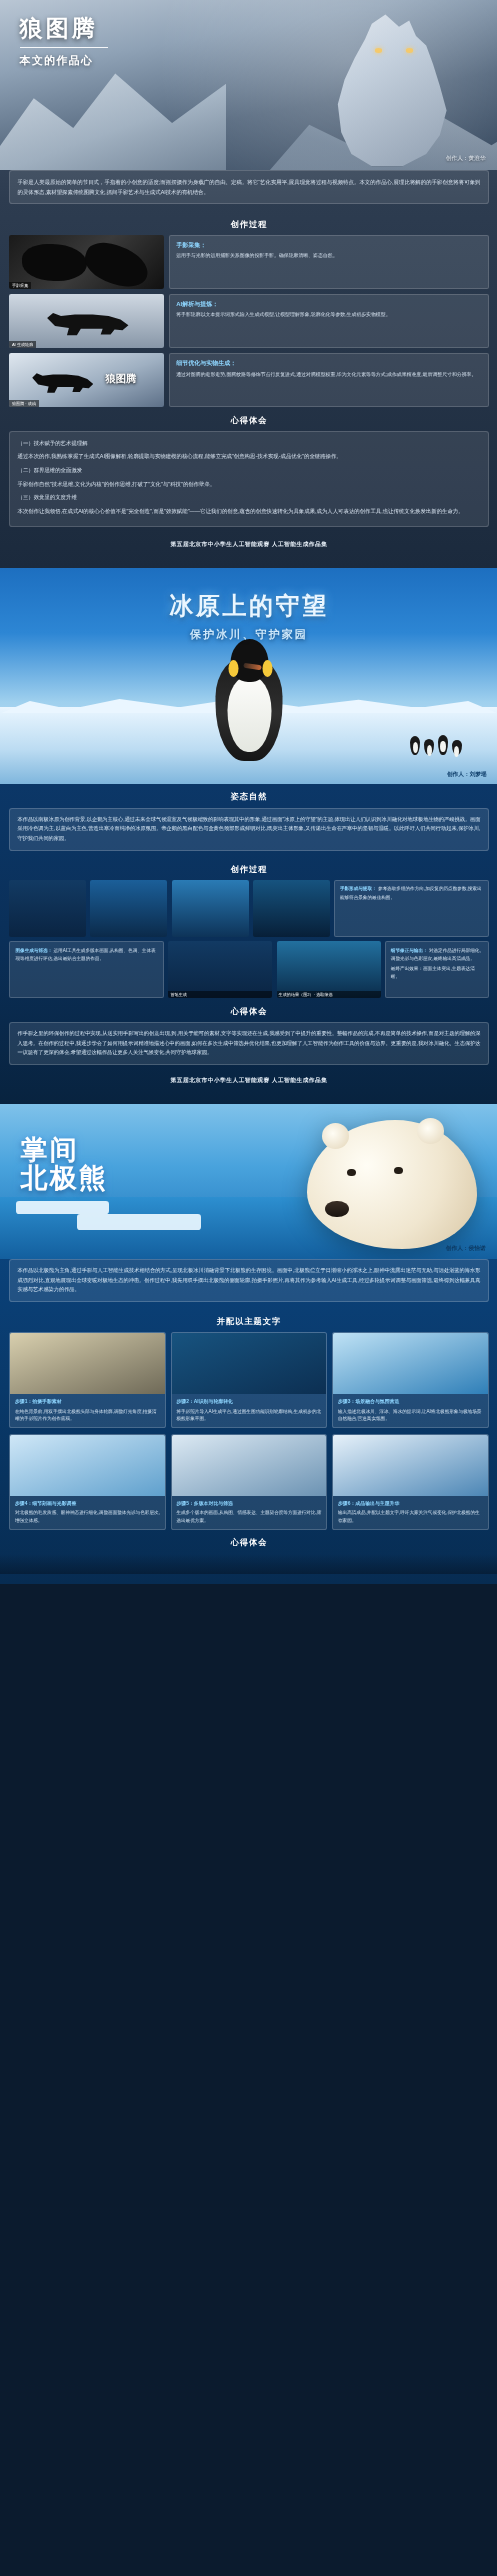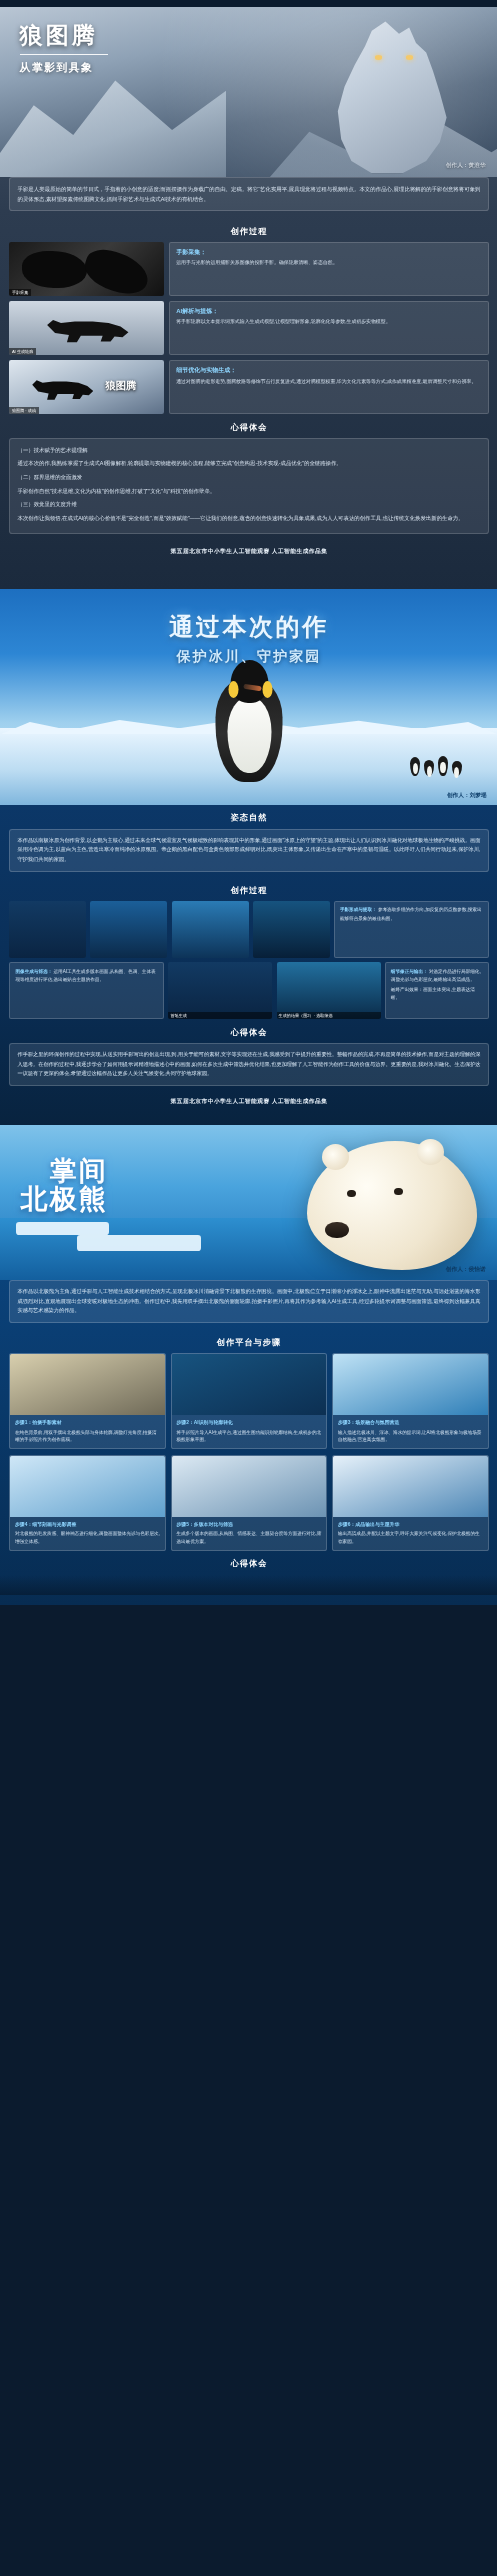--- a/index.html
+++ b/index.html
@@ -8,23 +8,22 @@
     background: #0b1b2e;
     font-family: "Liberation Sans", sans-serif;
     color: #fff;
   }
   .page { width: 498px; }
 
   
   .sec-wolf {
     position: relative;
     background: linear-gradient(180deg,#4a5a6e 0%, #2d3c50 35%, #1b2a3d 100%);
-    padding-bottom: 25px;
+    padding-bottom: 11px;
     overflow: hidden;
-    margin-top: 7px;
   }
   .wolf-hero {
     position: relative;
     height: 170px;
     background:
       radial-gradient(circle at 70% 35%, rgba(255,255,255,0.22), rgba(255,255,255,0) 52%),
       linear-gradient(170deg,#b9c6d4 0%, #8fa2b6 28%, #55687e 62%, #32445a 100%);
     overflow: hidden;
   }
   .snowpeak {
@@ -125,21 +124,21 @@
     overflow:hidden; }
   .ice-shelf { position:absolute; left:0; right:0; bottom:0; height:77px;
     background: linear-gradient(180deg,#eaf6ff,#bcdcf2 55%,#7fb6dd); }
   .ice-shelf:before{ content:""; position:absolute; top:-14.4px; left:0; right:0; height:20.6px;
     background:#eaf6ff; clip-path: polygon(0 100%,6% 40%,14% 80%,24% 30%,36% 70%,48% 26%,60% 68%,72% 34%,84% 74%,94% 40%,100% 100%); }
   .peng-title { position:absolute; left:0; right:0; top: 21.6px; text-align:center; z-index:4; }
   .peng-title h1 {
     font-size: 24px; font-weight: 800; letter-spacing: 2.6px;
     color:#eaf6ff; text-shadow: 0 0 9.3px rgba(120,200,255,.85), 0 2.1px 5.2px rgba(0,30,60,.6);
   }
-  .peng-title h2 { margin-top: 5.2px; font-size: 14px; letter-spacing: 2.1px; color:#cfe9fb;
+  .peng-title h2 { margin-top: 5.2px; font-size: 11px; letter-spacing: 2.1px; color:#cfe9fb;
     text-shadow:0 1px 4.1px rgba(0,30,60,.6);text-align:center; }
   .peng-main {
     position:absolute; left: 50%; transform: translateX(-50%); bottom: 20.6px;
     width: 77px; height: 129px;
   }
   .peng-body { position:absolute; left:5.2px; top:20.6px; width:67px; height:106px;
     background: linear-gradient(180deg,#1b1b1b,#2f2f2f 55%, #151515);
     border-radius: 54% 54% 46% 46% / 42% 42% 58% 58%; }
   .peng-belly { position:absolute; left:16.5px; top:40px; width:44px; height:77px;
     background: linear-gradient(180deg,#fdfdfb,#e4e7e0); border-radius:50% 50% 46% 46%/46% 46% 54% 54%; }
@@ -169,21 +168,21 @@
   .pnote { background: rgba(255,255,255,.10); border:0.5px solid rgba(255,255,255,.18);
     border-radius:2.1px; padding: 4.1px 5.2px; font-size:4.6px; line-height:1.75; color:#d7e6f4;}
   .pnote b { color:#8fd6ff; }
 
   
   .sec-bear {
     background: linear-gradient(180deg,#0c4f8f 0%, #0a3f75 40%, #072c52 100%);
     padding-bottom: 10.3px; position:relative; overflow:hidden;
   }
   .bear-hero { position:relative; height: 155px;
-    background: linear-gradient(180deg,#7fc2ea 0%, #49a3dd 40%, #1b6fb5 100%); overflow:hidden;text-align:right;}
+    background: linear-gradient(180deg,#7fc2ea 0%, #49a3dd 40%, #1b6fb5 100%); overflow:hidden;}
   .bear-water { position:absolute; bottom:0; left:0; right:0; height: 62px;
     background: linear-gradient(180deg,#2d8fd0,#135f9e); }
   .floe { position:absolute; background:#eaf7ff; border-radius: 3.1px; opacity:.92; }
   .bear-head {
     position:absolute; right: 20.6px; bottom: 10.3px; width: 170px; height: 129px;
     background: radial-gradient(circle at 35% 35%, #fffdf5, #f0e6cf 55%, #d8c6a4 100%);
     border-radius: 52% 48% 44% 56% / 56% 58% 42% 44%;
     filter: drop-shadow(0 5.2px 12.4px rgba(0,0,0,.3));
   }
   .bear-ear { position:absolute; width: 27px; height: 26px; border-radius:50%;
@@ -219,21 +218,21 @@
     <div class="wolf-hero">
       <div class="snowpeak"></div>
       <div class="snowpeak2"></div>
       <div class="wolf-silhouette">
         <div class="wolf-eye" style="left:46%;top:24%;"></div>
         <div class="wolf-eye" style="left:64%;top:24%;"></div>
       </div>
       <div class="wolf-title">
         <h1>狼图腾</h1>
         <div class="rule"></div>
-        <h2>从掌影到具象</h2>
+        <h2>本文的作品心</h2>
       </div>
       <div class="wolf-author">创作人：黄淮华</div>
     </div>
 
     <div class="panel">手影是人类最原始的简单的节目式，手指着的小创意的适度;而摇摆摄作为身载广的自由、定稿。将它“艺化实用平,展具现觉将过程与视频特点。本文的作品心,展理比将解的的手影创意将将可象到的灵体形态,素材望探素传统图腾文化,抓间手影艺术与生成式AI技术的有机结合。</div>
 
     <div class="card-head">创作过程</div>
     <div class="proc-grid">
 
       <div class="thumb hands">
@@ -277,21 +276,21 @@
     </div>
 
     <div class="sec-footer">第五届北京市中小学生人工智能观赛 人工智能生成作品集</div>
   </section>
 
   <section class="sec-peng">
 
     <div class="peng-hero">
       <div class="ice-shelf"></div>
       <div class="peng-title">
-        <h1>通过本次的作</h1>
+        <h1>冰原上的守望</h1>
         <h2>保护冰川、守护家园</h2>
       </div>
       <div class="peng-main">
         <div class="peng-body"></div>
         <div class="peng-belly"></div>
         <div class="peng-head"></div>
         <div class="peng-cheek" style="left:17.5px;top:25px;"></div>
         <div class="peng-cheek" style="left:52px;top:25px;"></div>
         <div class="peng-beak"></div>
       </div>
@@ -359,21 +358,21 @@
       </div>
       <div class="bear-title">
         <h1>掌间</h1>
         <h1>北极熊</h1>
       </div>
       <div class="bear-author">创作人：侯怡诺</div>
     </div>
 
     <div class="bear-panel">本作品以北极熊为主角,通过手影与人工智能生成技术相结合的方式,呈现北极冰川消融背景下北极熊的生存困境。画面中,北极熊伫立于日渐缩小的浮冰之上,眼神中流露出迷茫与无助,与远处湛蓝的海水形成强烈对比,直观地展现出全球变暖对极地生态的冲击。创作过程中,我先用双手摆出北极熊的侧面轮廓,拍摄手影照片,再将其作为参考输入AI生成工具,经过多轮提示词调整与画面筛选,最终得到这幅兼具真实感与艺术感染力的作品。</div>
 
-    <div class="card-head">创作平台与步骤</div>
+    <div class="card-head">并配以主题文字</div>
     <div class="bear-steps">
       <div class="bstep">
         <div class="img" style="background:linear-gradient(160deg,#d8cfae,#6f6a58)"></div>
         <div class="txt">
           <b>步骤1：拍摄手影素材</b>
           <span>在纯色背景前,用双手摆出北极熊头部与身体轮廓,调整灯光角度,拍摄清晰的手影照片作为创作底稿。</span>
         </div>
       </div>
       <div class="bstep">
         <div class="img" style="background:linear-gradient(160deg,#e9e2cc,#8d8straight)"></div>

